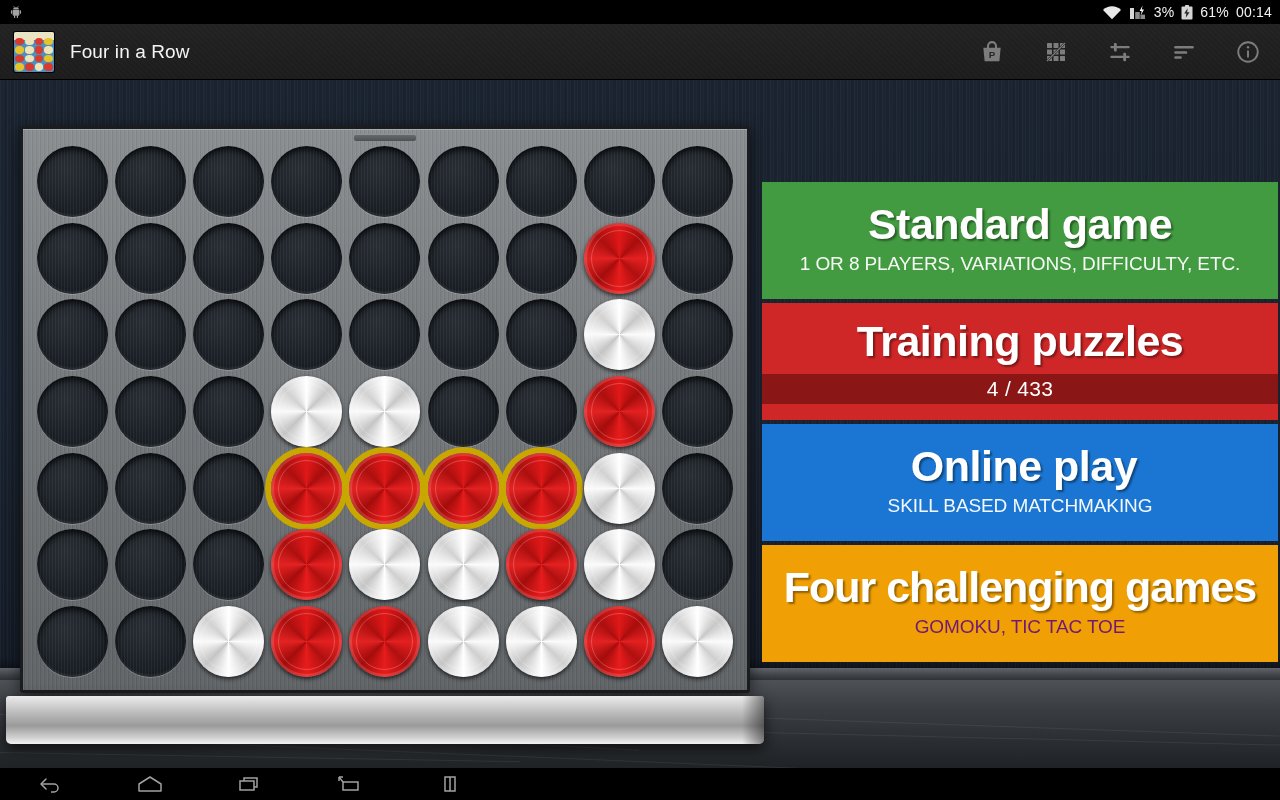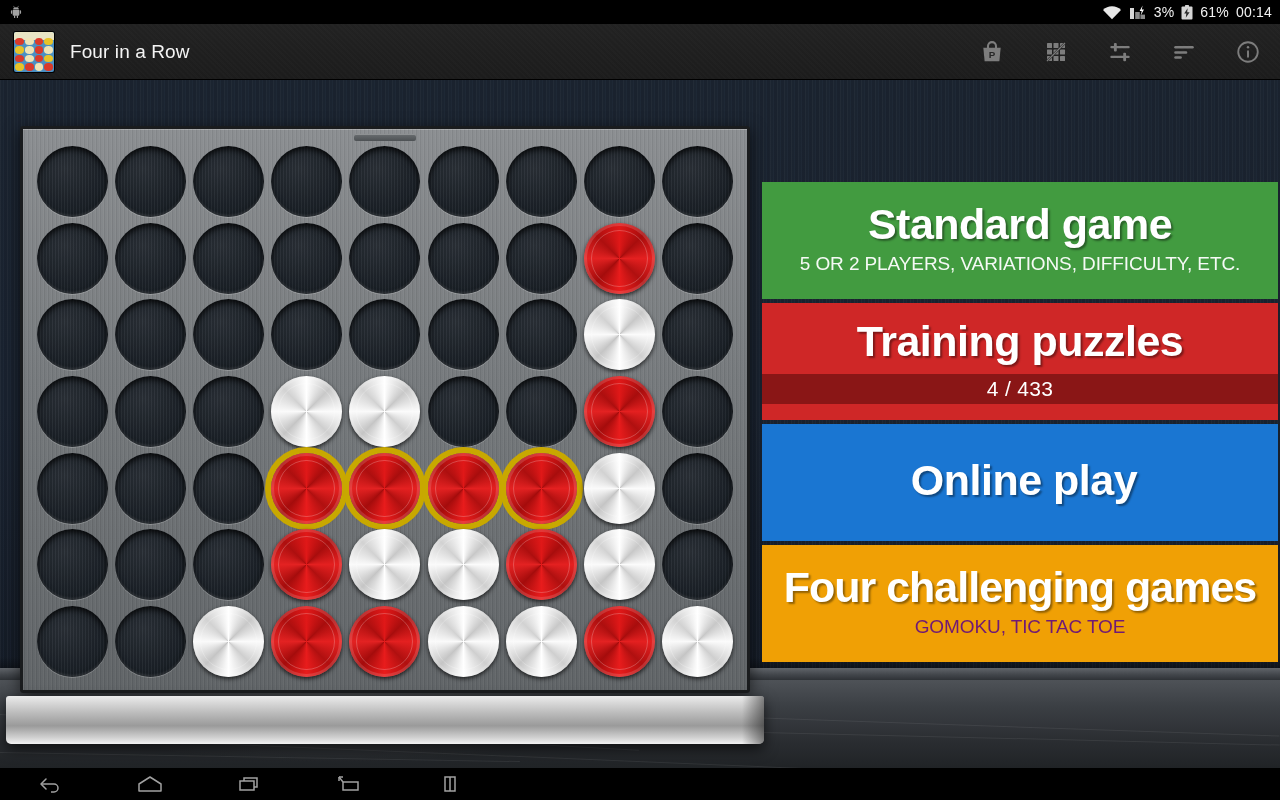--- a/index.html
+++ b/index.html
@@ -653,33 +653,34 @@
             </div>
           </div>
       </div>
       <div id="board-base"></div>
     </div>
 
     <div id="menu">
 
       <div class="card" id="card-standard" style="background: rgb(66, 155, 64);">
         <div class="title">Standard game</div>
-        <div class="sub">5 OR 2 PLAYERS, VARIATIONS, DIFFICULTY, ETC.</div>
+        <div class="sub">1 OR 8 PLAYERS, VARIATIONS, DIFFICULTY, ETC.</div>
       </div>
 
       <div class="card" id="card-training" style="background: rgb(207, 39, 39);">
         <div class="title">Training puzzles</div>
         <div id="progress-outer">
           <div id="progress-fill" style="width: 1.2%; background: rgb(122, 122, 16);"></div>
           <div id="progress-label">4 / 433</div>
         </div>
       </div>
 
       <div class="card" id="card-online" style="background: rgb(26, 118, 210);">
         <div class="title">Online play</div>
+        <div class="sub">SKILL BASED MATCHMAKING</div>
       </div>
 
       <div class="card" id="card-more" style="background: rgb(240, 160, 5);">
         <div class="title">Four challenging games</div>
         <div class="sub">GOMOKU, TIC TAC TOE</div>
       </div>
 
     </div>
   </div>
 

